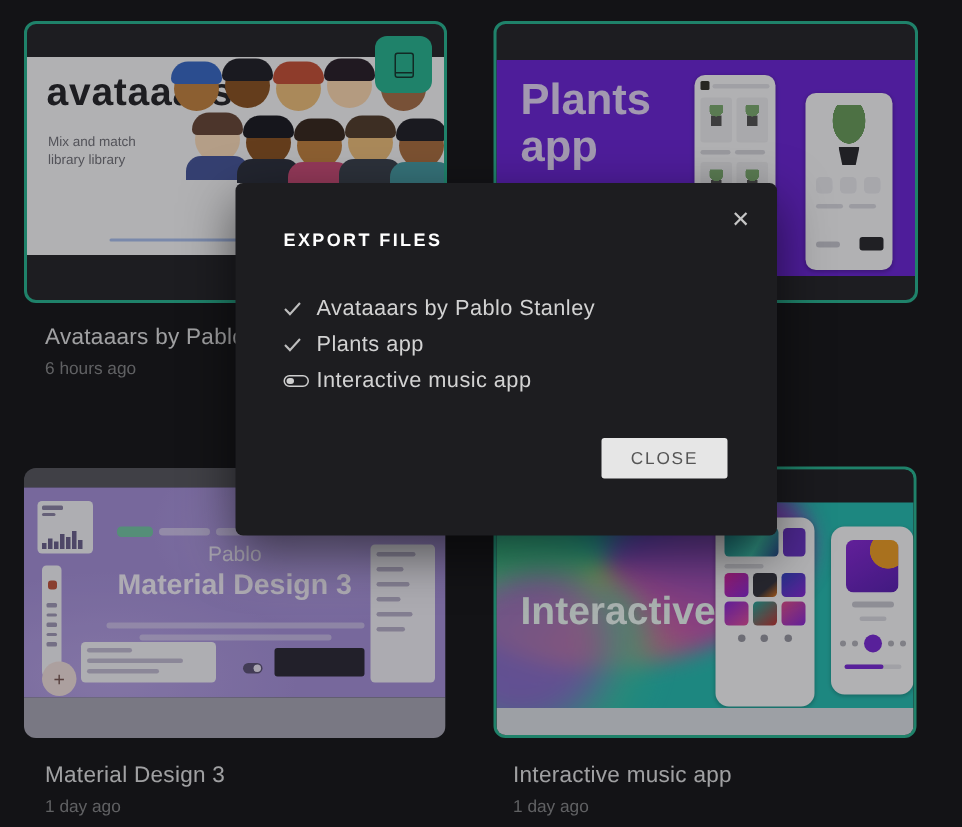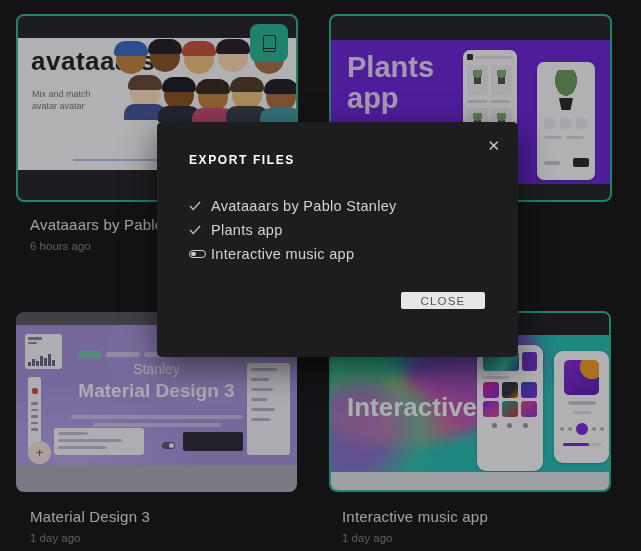--- a/index.html
+++ b/index.html
@@ -136,34 +136,34 @@
   .dim{position:absolute;inset:0;background:rgba(6,6,9,.30);z-index:5;}
   .modal{position:absolute;left:157px;top:122px;width:361px;height:235px;background:var(--modal-bg);
     border-radius:5px;z-index:10;box-shadow:0 12px 34px rgba(0,0,0,.55);}
   .modal-x{position:absolute;top:11px;right:14px;background:none;border:none;color:#c6c6c6;font-size:15px;cursor:pointer;padding:4px;}
   .modal-title{position:absolute;left:32px;top:31px;font-size:12px;font-weight:600;letter-spacing:1.6px;color:#ffffff;}
   .modal-list{position:absolute;left:32px;top:72px;list-style:none;}
   .modal-list li{display:flex;align-items:center;height:24px;font-size:14.5px;color:#d2d2d2;letter-spacing:.3px;}
   .ic{width:22px;display:flex;align-items:center;}
   .prog-icon{width:17px;height:8px;border:1.3px solid #cfcfcf;border-radius:4px;position:relative;}
   .prog-icon i{position:absolute;left:1px;top:1px;bottom:1px;width:5px;background:#cfcfcf;border-radius:2px;}
-  .modal-btn{position:absolute;left:244px;top:170px;width:84px;height:17px;background:var(--btn-bg);
+  .modal-btn{position:absolute;left:244px;top:170px;width:84px;height:27px;background:var(--btn-bg);
     border:none;border-radius:2px;font-size:11.5px;letter-spacing:1.2px;color:#555;cursor:pointer;}
 </style>
 </head>
 <body>
 
 <div class="stage">
 
   <div class="card sel c1">
     <div class="board">
       <div class="av-logo">avataaars</div>
       <div class="av-tag">
         <span>Mix and match</span><br>
-        <span>avatar avatar</span>
+        <span>library library</span>
       </div>
       <div class="crowd">
         <span class="pav" style="left:2px;top:6px;--skin:#c68642;--hair:#3b6cc9;"></span>
         <span class="pav" style="left:36px;top:4px;--skin:#8d5524;--hair:#23232a;"></span>
         <span class="pav" style="left:70px;top:6px;--skin:#f1c27d;--hair:#c9533a;"></span>
         <span class="pav" style="left:104px;top:4px;--skin:#ffdbb4;--hair:#2c222b;"></span>
         <span class="pav" style="left:140px;top:6px;--skin:#a9714b;--hair:#d9b38c;"></span>
         <span class="pav" style="left:16px;top:40px;--skin:#ffe0bd;--hair:#6a4a3a;--shirt:#4a5a9e;">
             <i></i>
           </span>
@@ -258,21 +258,21 @@
         </div>
       <div class="ltool"><b></b><u></u><u></u><u></u><u></u><u></u></div>
       <div class="rpanel">
           <u style="width:26px;"></u>
           <u style="width:18px;"></u>
           <u style="width:22px;"></u>
           <u style="width:16px;"></u>
           <u style="width:24px;"></u>
           <u style="width:19px;"></u>
         </div>
-      <div class="md-brand">Stanley</div>
+      <div class="md-brand">Pablo</div>
       <div class="md-title">Material Design 3</div>
       <div class="md-sub ms1"></div>
       <div class="md-sub ms2"></div>
       <div class="note">
           <u style="width:30px;"></u>
           <u style="width:64px;"></u>
           <u style="width:48px;"></u>
         </div>
       <div class="tooltip"></div>
       <div class="toggle"></div>

